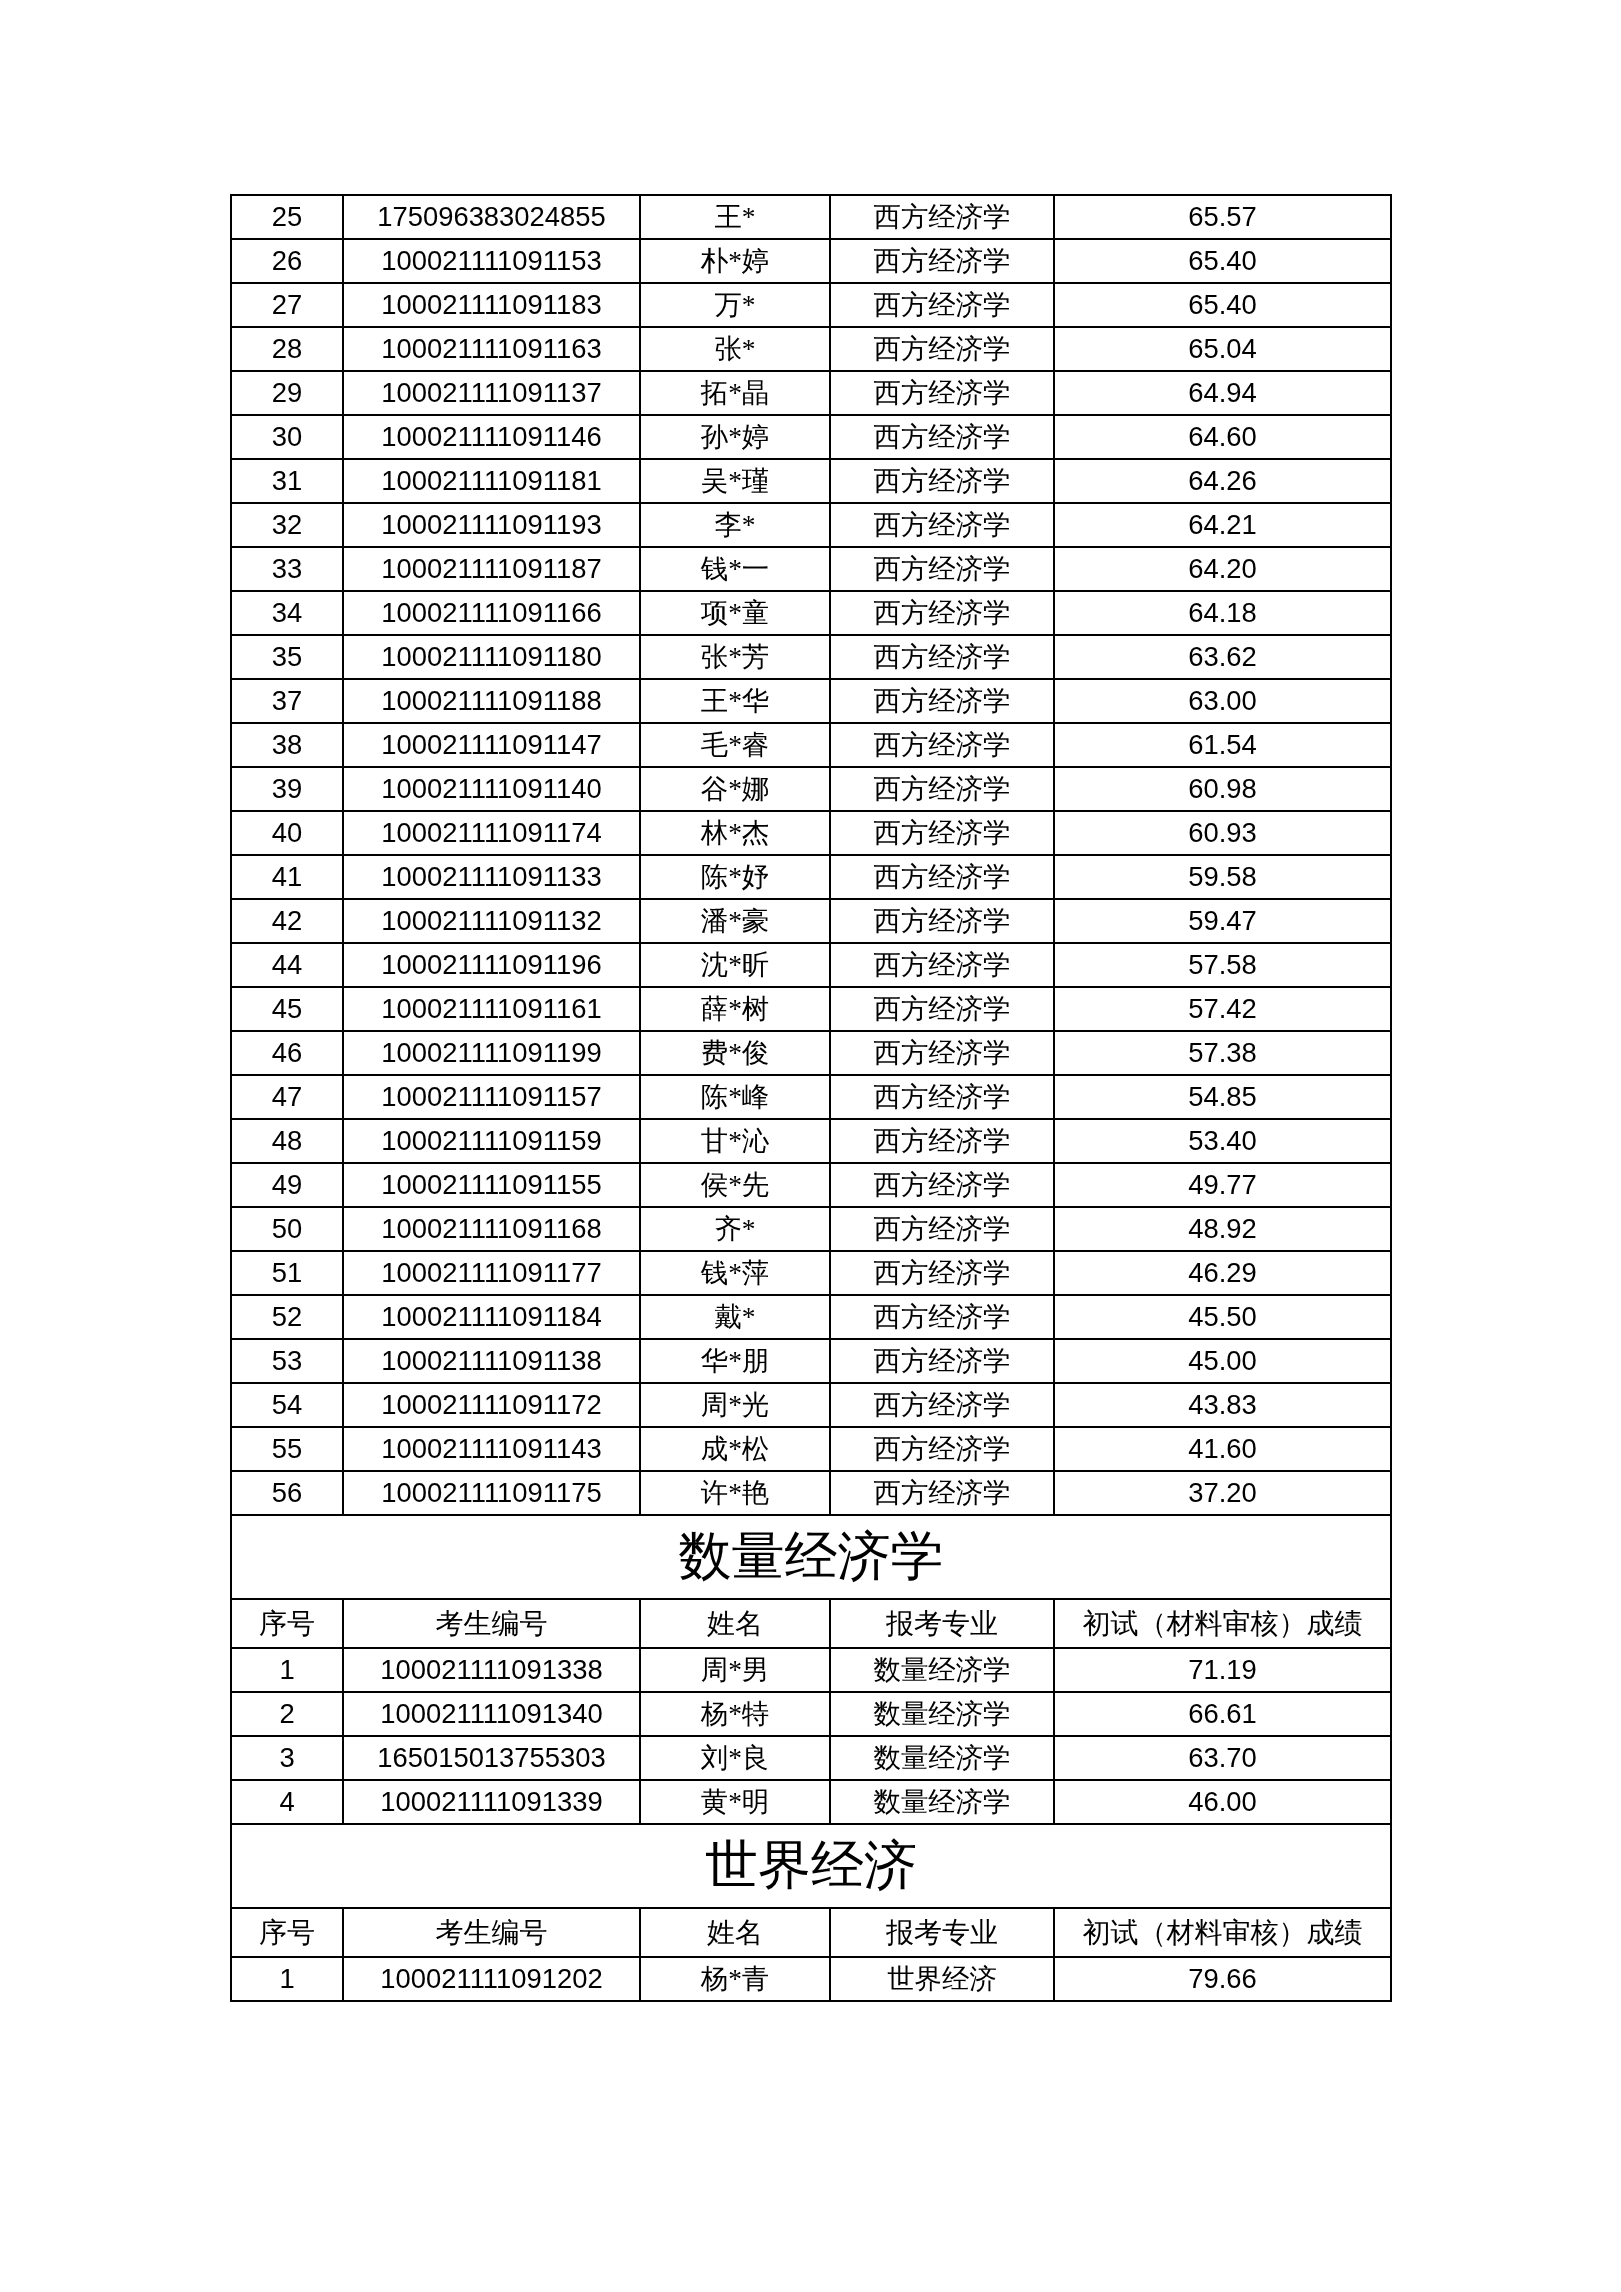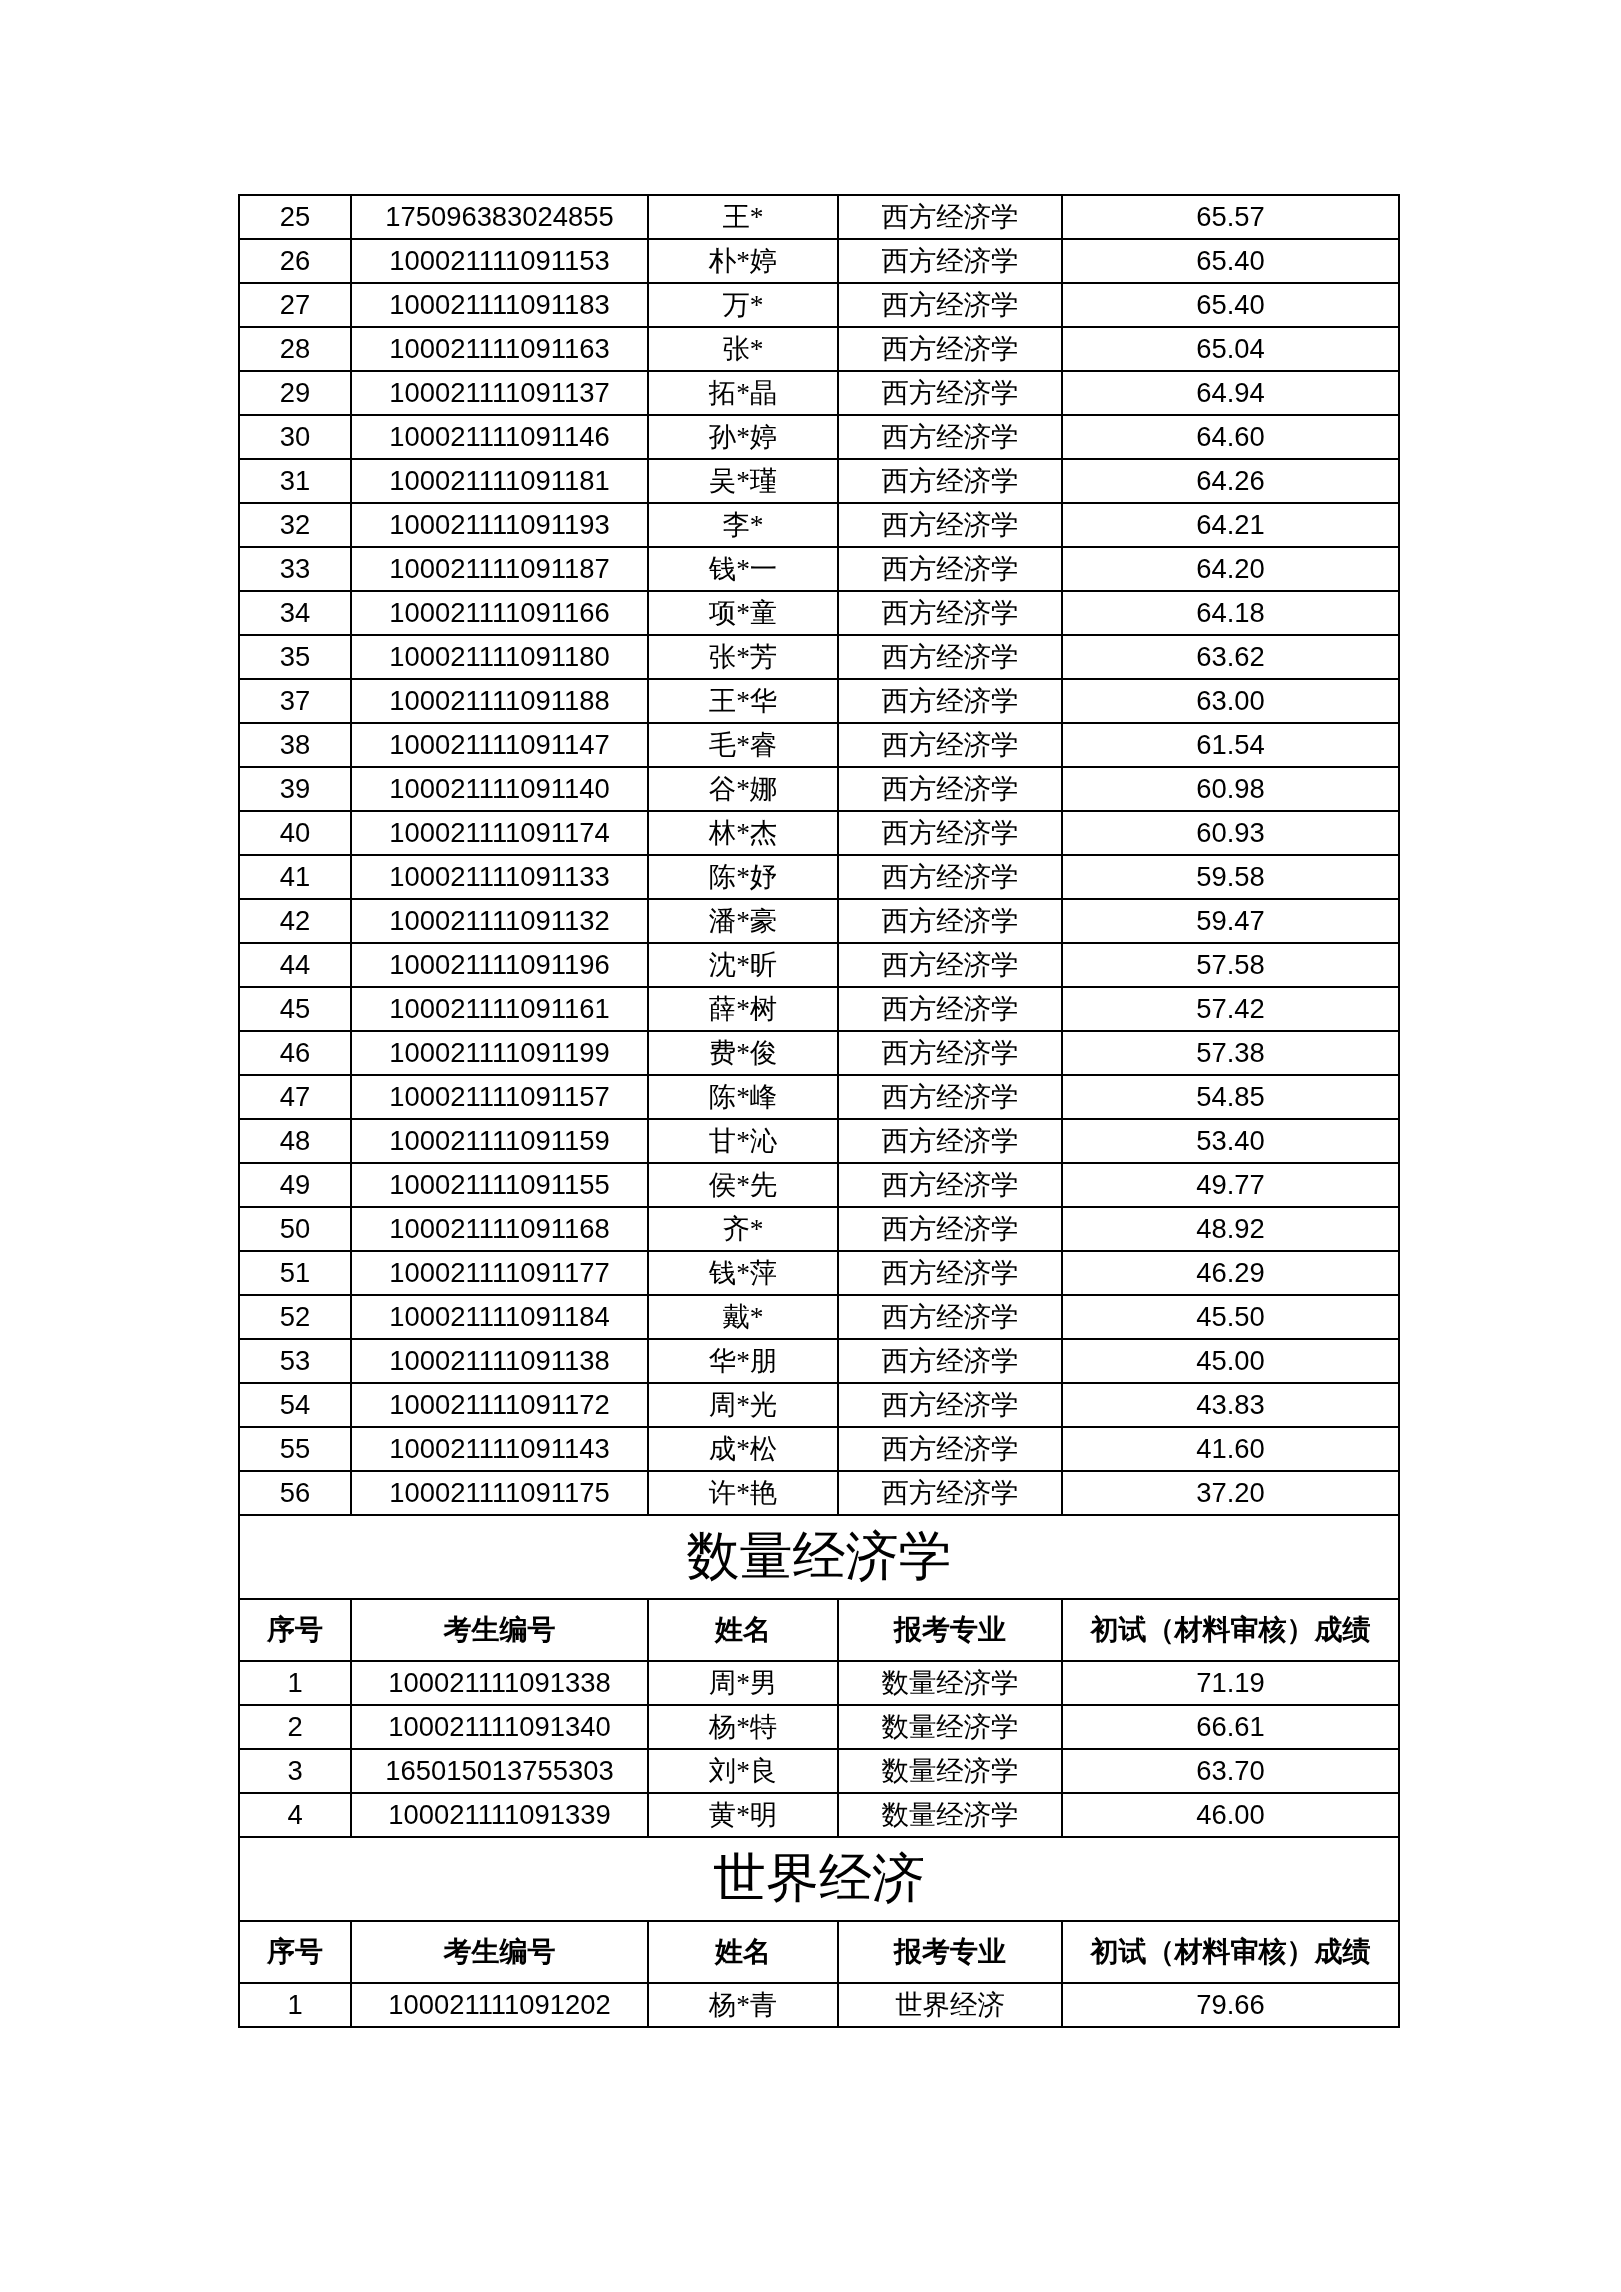--- a/index.html
+++ b/index.html
@@ -14,21 +14,20 @@
     overflow:hidden;
   }
   table.score-table {
     position:absolute;
     left:230px;
     top:194px;
     width:1160px;
     border-collapse:collapse;
     table-layout:fixed;
     border:2.9px solid #000;
-    margin-left:8px;
   }
   .score-table td, .score-table th {
     border:2px solid #000;
     text-align:center;
     vertical-align:middle;
     padding:0;
     overflow:hidden;
     white-space:nowrap;
   }
   .col-index  { width:112px; }
@@ -40,23 +39,23 @@
   tr.data-row td {
     height:44px;
     font-size:27.4px;
     font-weight:400;
   }
   tr.data-row td.c-name,
   tr.data-row td.c-major {
     font-family:"Liberation Serif", serif;
   }
   tr.header-row th {
-    height:62px;
+    height:49px;
     font-size:28px;
-    font-weight:bold;
+    font-weight:normal;
     font-family:"Liberation Serif", serif;
   }
   tr.section-title-row td {
     height:84px;
     font-size:53px;
     font-weight:400;
     font-family:"Liberation Serif", serif;
     border-top:2.9px solid #000;
     border-bottom:2.9px solid #000;
   }

